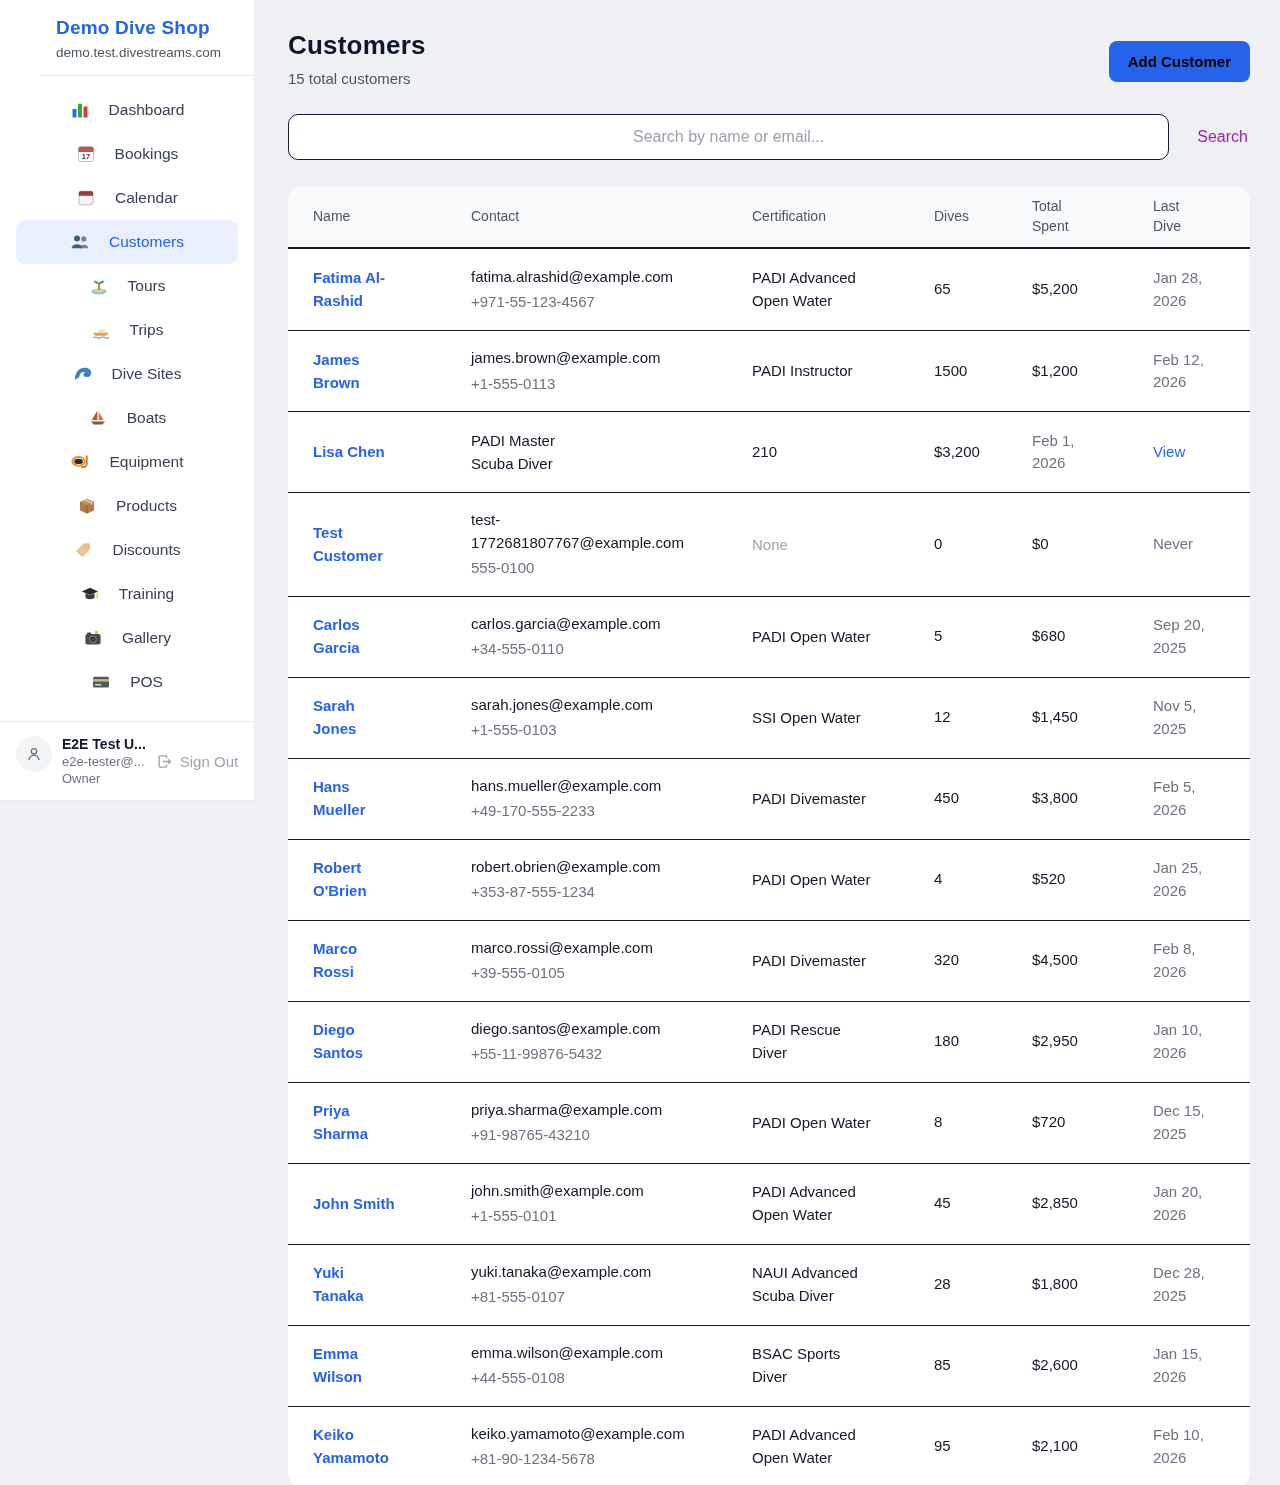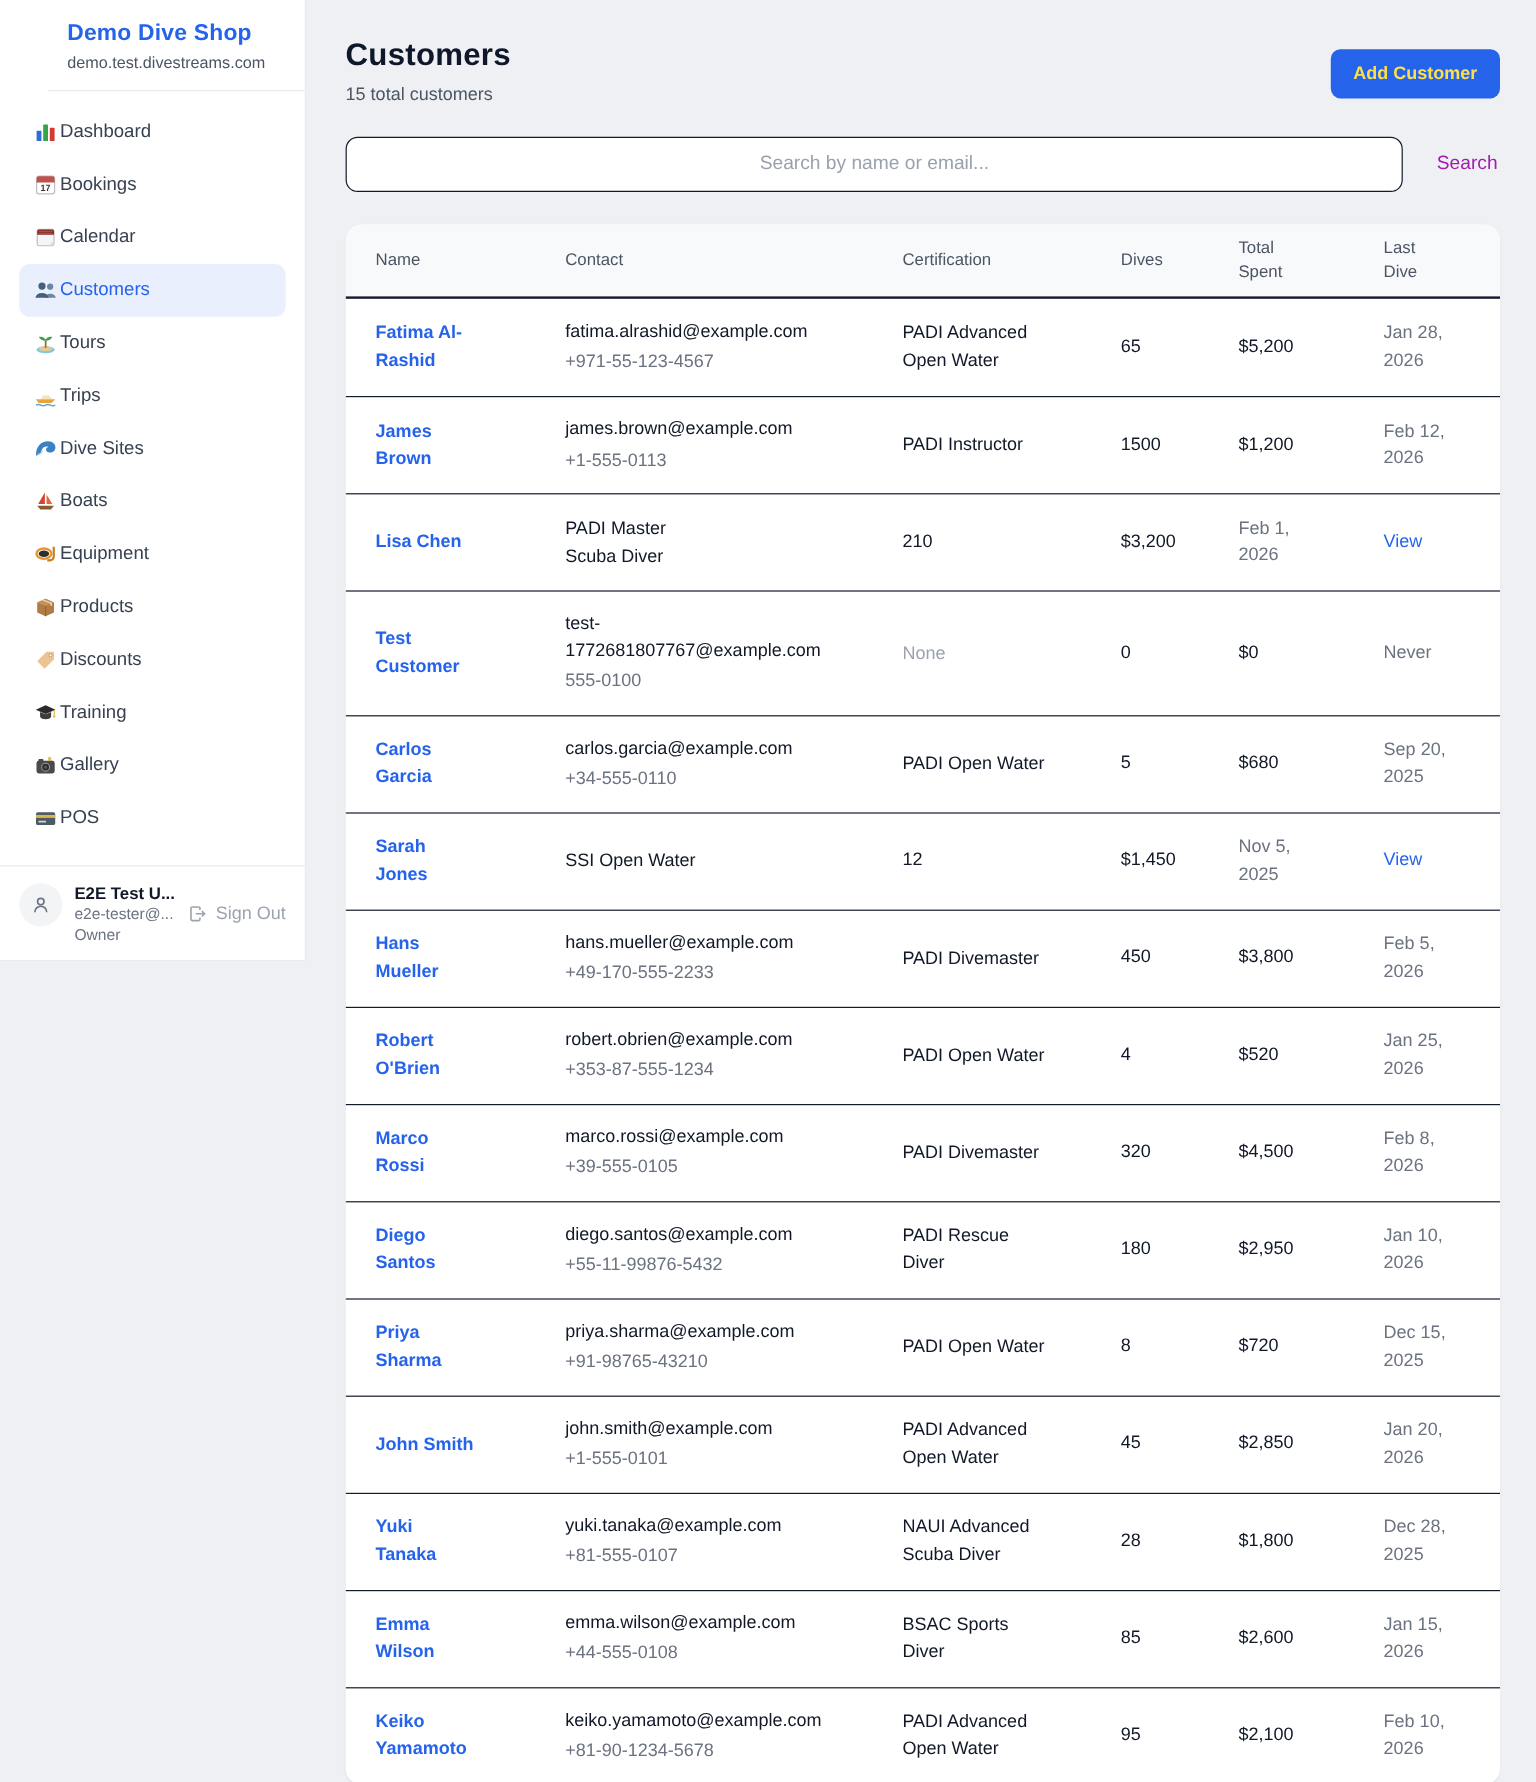--- a/index.html
+++ b/index.html
@@ -18,23 +18,23 @@
     background:#fff;
     border-right:1px solid #e8eaed;
     border-bottom:1px solid #e8eaed;
     display:flex; flex-direction:column;
   }
   .sb-header { padding:17px 16px 15px; border-bottom:1px solid #e8eaed;margin-left:40px; }
   .sb-title { color:#2563eb; font-size:19px; font-weight:700; letter-spacing:.2px; }
   .sb-domain { color:#4b5563; font-size:13.5px; margin-top:6px; }
   .sb-nav { padding:12px 16px; }
   .nav-item {
-    display:flex; align-items:center; gap:2px;
+    display:flex; align-items:center; gap:19px;
     height:44px; padding:0 12px; border-radius:9px;
-    font-size:15.5px; color:#374151; cursor:pointer;
+    font-size:15.5px; color:#374151; cursor:pointer;justify-content:center;
   }
   .nav-item.active { background:#e9effc; color:#2563eb; }
   .nav-icon { width:20px; height:20px; display:inline-flex; flex:0 0 20px; }
   .nav-icon svg { width:20px; height:20px; }
   .sb-footer {
     margin-top:auto; border-top:1px solid #e8eaed;
     padding:14px 16px; display:flex; gap:10px;
   }
   .avatar {
     width:36px; height:36px; border-radius:50%;
@@ -51,21 +51,21 @@
     color:#9ca3af; font-size:15px; cursor:pointer; white-space:nowrap;
   }
   .sign-out svg { width:17px; height:17px; }
 
   
   .main { margin-left:255px; padding:30px 30px 30px 33px; }
   .page-header { display:flex; align-items:flex-start; justify-content:space-between; }
   .page-title { font-size:26px; font-weight:700; color:#0f172a; letter-spacing:.2px; }
   .page-subtitle { font-size:15px; color:#4b5563; margin-top:9px; }
   .btn-primary {
-    background:#2563eb; color:#fde047; border:none; border-radius:8px;
+    background:#2563eb; color:#000000; border:none; border-radius:8px;
     font-family:"Liberation Sans", sans-serif;
     font-size:15px; font-weight:600; padding:12px 19px; cursor:pointer;
     margin-top:11px;
   }
   .search-row { display:flex; align-items:center; margin-top:27px; }
   .search-input {
     flex:1; height:46px;
     border:1.5px solid #141b2d; border-radius:10px;
     padding:0 16px; font-size:16px; color:#111827; background:#fff;
     font-family:"Liberation Sans", sans-serif; outline:none;text-align:center;
@@ -362,20 +362,24 @@
             <div class="phone">+34-555-0110</div>
           </div>
           <div><span class="cert">PADI Open Water</span></div>
           <div>5</div>
           <div>$680</div>
           <div class="c-last"><span>Sep 20, 2025</span></div>
           <div><a class="view-link">View</a></div>
         </div>
         <div class="t-row">
           <div><a class="name-link">Sarah Jones</a></div>
+          <div>
+            <div class="email">sarah.jones@example.com</div>
+            <div class="phone">+1-555-0103</div>
+          </div>
           <div><span class="cert">SSI Open Water</span></div>
           <div>12</div>
           <div>$1,450</div>
           <div class="c-last"><span>Nov 5, 2025</span></div>
           <div><a class="view-link">View</a></div>
         </div>
         <div class="t-row">
           <div><a class="name-link">Hans Mueller</a></div>
           <div>
             <div class="email">hans.mueller@example.com</div>

